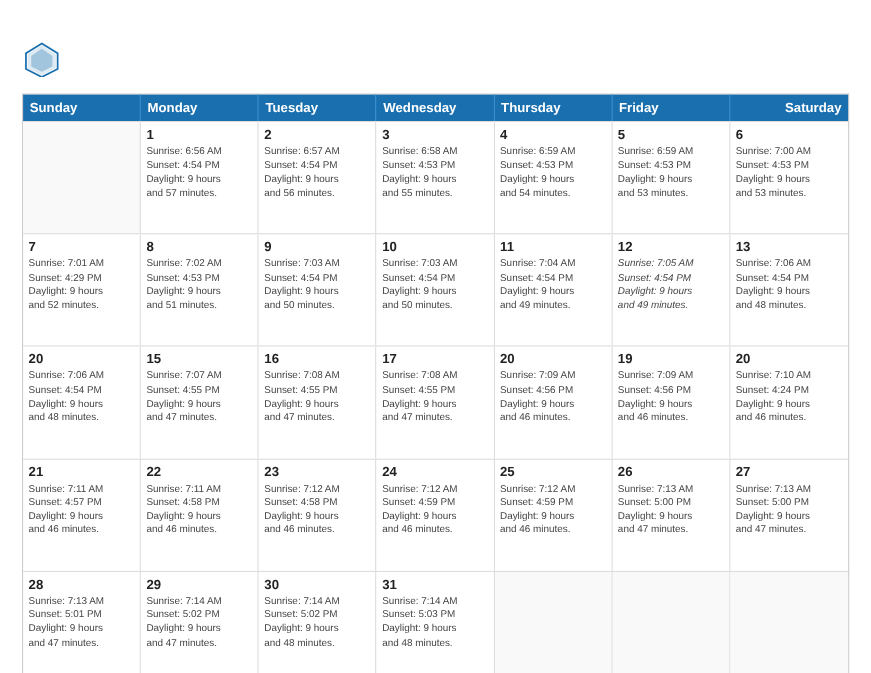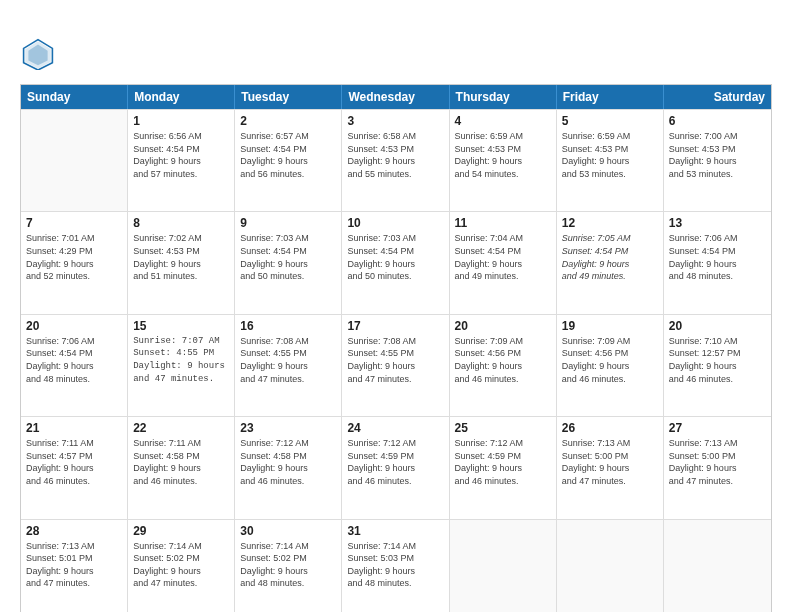--- a/index.html
+++ b/index.html
@@ -244,21 +244,21 @@
         <div class="cal-row">
           <div class="cal-cell">
             <span class="day-num">20</span>
             <div class="day-info" style="white-space: pre-line;">Sunrise: 7:06 AM
 Sunset: 4:54 PM
 Daylight: 9 hours
 and 48 minutes.</div>
           </div>
           <div class="cal-cell">
             <span class="day-num">15</span>
-            <div class="day-info" style="white-space: pre-line; font-family: Liberation Mono, monospace;">Sunrise: 7:07 AM
+            <div class="day-info" style="white-space: pre-line;">Sunrise: 7:07 AM
 Sunset: 4:55 PM
 Daylight: 9 hours
 and 47 minutes.</div>
           </div>
           <div class="cal-cell">
             <span class="day-num">16</span>
             <div class="day-info" style="white-space: pre-line;">Sunrise: 7:08 AM
 Sunset: 4:55 PM
 Daylight: 9 hours
 and 47 minutes.</div>
@@ -280,21 +280,21 @@
           <div class="cal-cell">
             <span class="day-num">19</span>
             <div class="day-info" style="white-space: pre-line;">Sunrise: 7:09 AM
 Sunset: 4:56 PM
 Daylight: 9 hours
 and 46 minutes.</div>
           </div>
           <div class="cal-cell">
             <span class="day-num">20</span>
             <div class="day-info" style="white-space: pre-line;">Sunrise: 7:10 AM
-Sunset: 12:57 PM
+Sunset: 4:24 PM
 Daylight: 9 hours
 and 46 minutes.</div>
           </div>
         </div>
         <div class="cal-row">
           <div class="cal-cell">
             <span class="day-num">21</span>
             <div class="day-info" style="white-space: pre-line;">Sunrise: 7:11 AM
 Sunset: 4:57 PM
 Daylight: 9 hours

